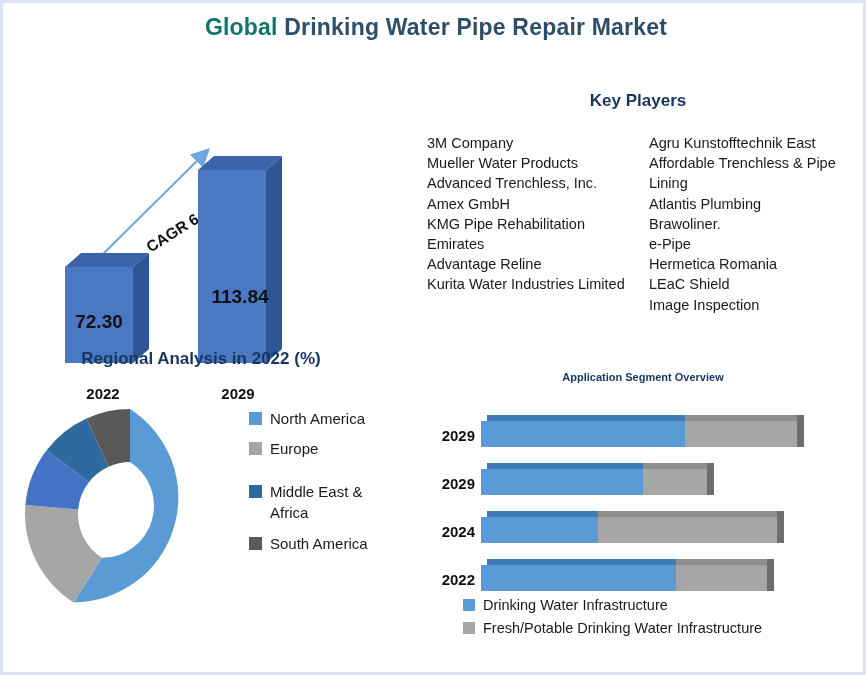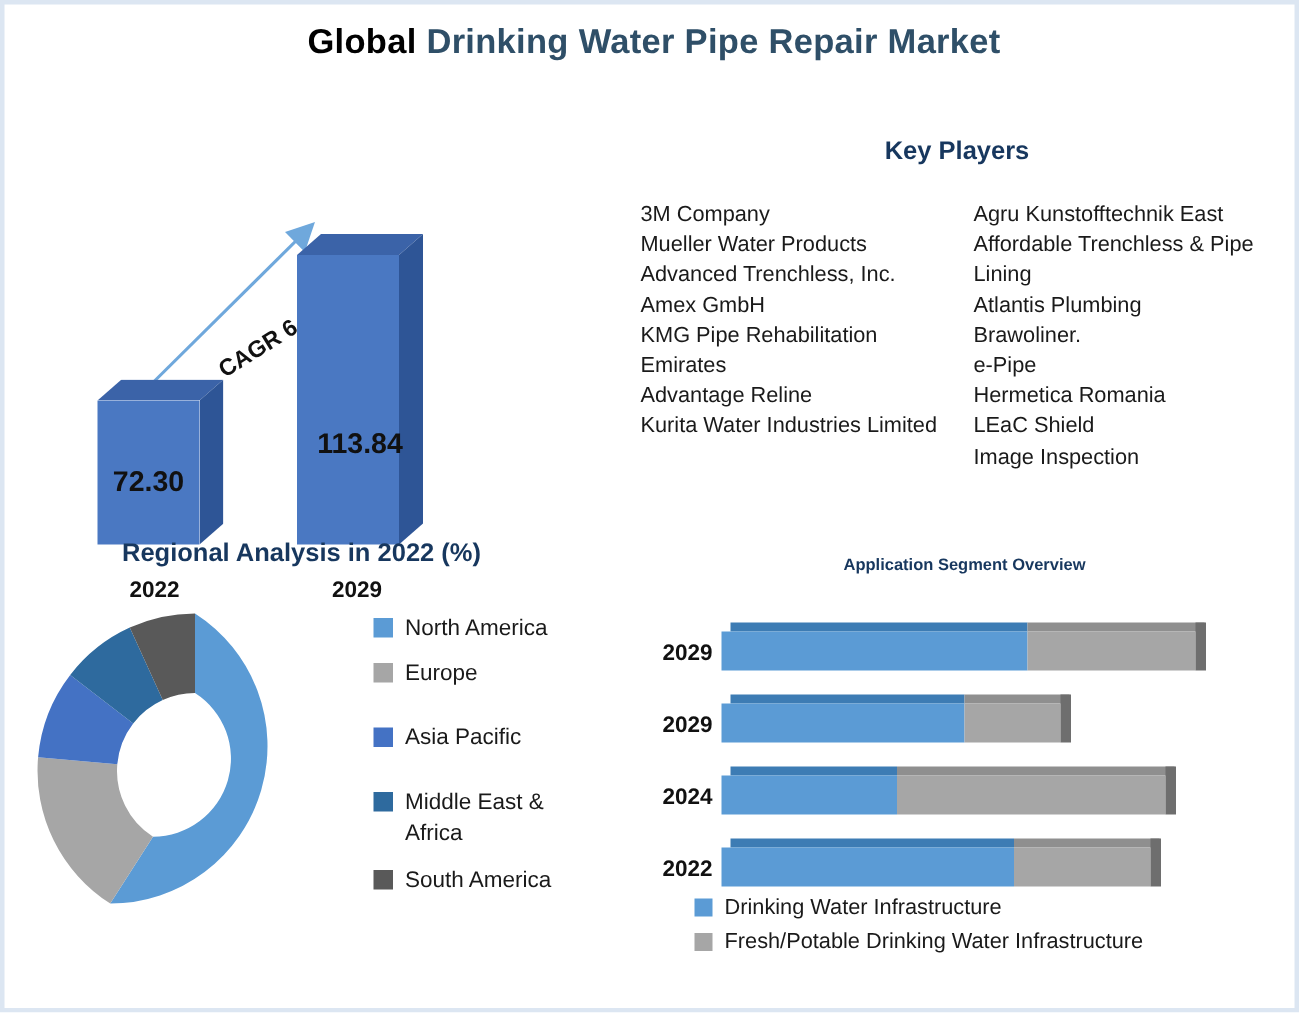--- a/index.html
+++ b/index.html
@@ -10,29 +10,29 @@
     background:#ffffff;box-sizing:border-box;
     border:3px solid #dce6f2;
     overflow:hidden;
   }
   
   #title{
     position:absolute;left:0;top:10px;width:866px;text-align:center;
     font-size:23px;line-height:29px;color:#17375e;font-weight:bold;
     letter-spacing:.2px;
   }
-  #title .lead{font-weight:bold;color:#000000;}
+  #title .lead{font-weight:bold;color:#0f766e;}
   #title .rest{font-weight:bold;color:#2f4f68;}
 
   
   .sec-head{
     position:absolute;font-weight:bold;color:#17375e;text-align:center;
   }
   #kp-head{left:430px;top:88px;width:410px;font-size:17px;}
-  #ra-head{left:8px;top:356px;width:380px;font-size:17px;}
+  #ra-head{left:8px;top:346px;width:380px;font-size:17px;}
   #as-head{left:420px;top:368px;width:440px;font-size:11px;}
 
   
   #colchart{position:absolute;left:40px;top:110px;width:360px;height:250px;}
   .bar3d{position:absolute;}
   .bar3d .front{position:absolute;left:0;background:#4a78c2;}
   .bar3d .side{position:absolute;background:#2e5596;}
   .bar3d .top{position:absolute;background:#3b63a8;}
   .bar-val{
     position:absolute;font-size:19px;font-weight:bold;color:#111111;
@@ -168,24 +168,20 @@
 
   <div id="donut-legend">
     <div class="leg-row">
       <span class="leg-sw" style="background:#5b9bd5"></span>
       <span class="leg-txt">North America</span>
     </div>
     <div class="leg-row" style="margin-bottom:22px;">
       <span class="leg-sw" style="background:#a6a6a6"></span>
       <span class="leg-txt">Europe</span>
     </div>
-    <div class="leg-row" style="margin-bottom:22px;">
-      <span class="leg-sw" style="background:#4472c4"></span>
-      <span class="leg-txt">Asia Pacific</span>
-    </div>
     <div class="leg-row" style="margin-bottom:10px;">
       <span class="leg-sw" style="background:#2e6a9e"></span>
       <span class="leg-txt">Middle East &amp; Africa</span>
     </div>
     <div class="leg-row">
       <span class="leg-sw" style="background:#595959"></span>
       <span class="leg-txt">South America</span>
     </div>
   </div>
 

